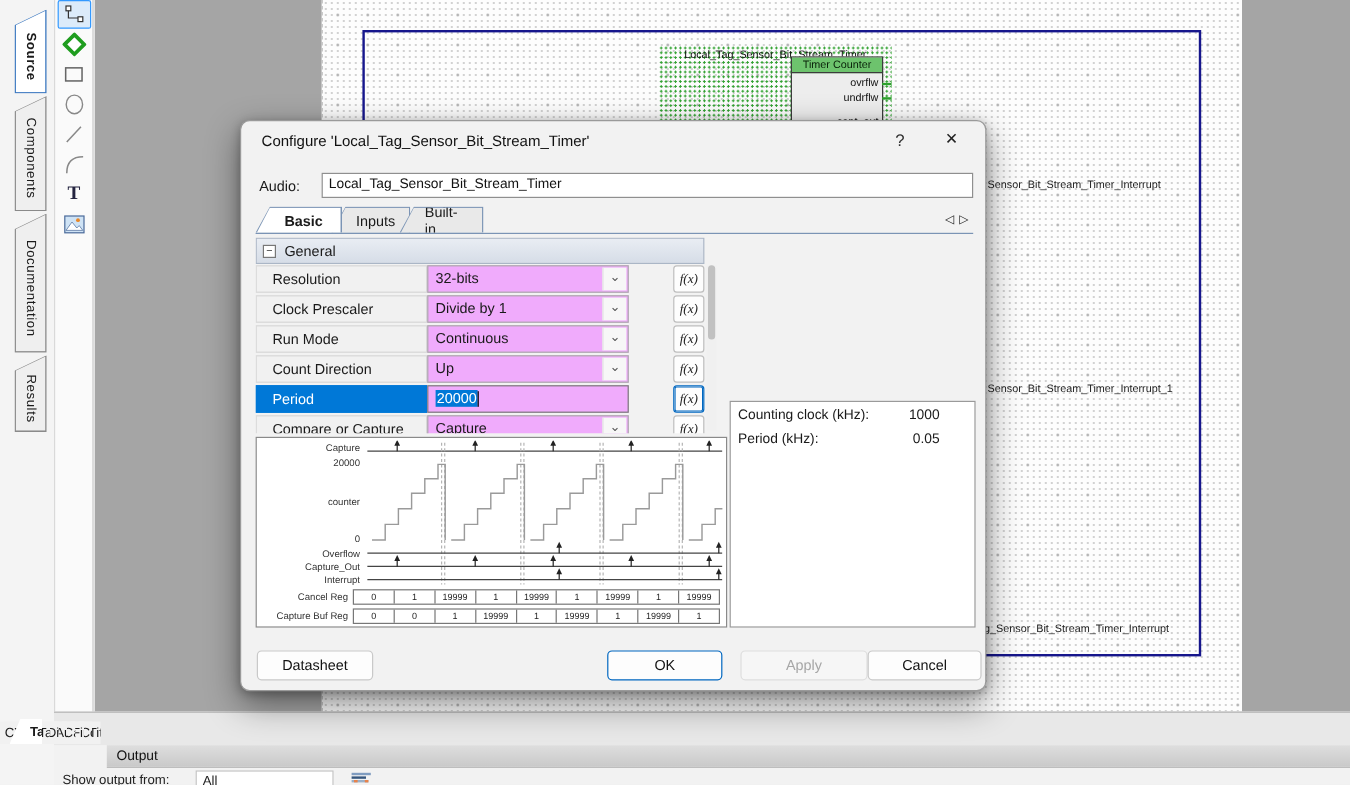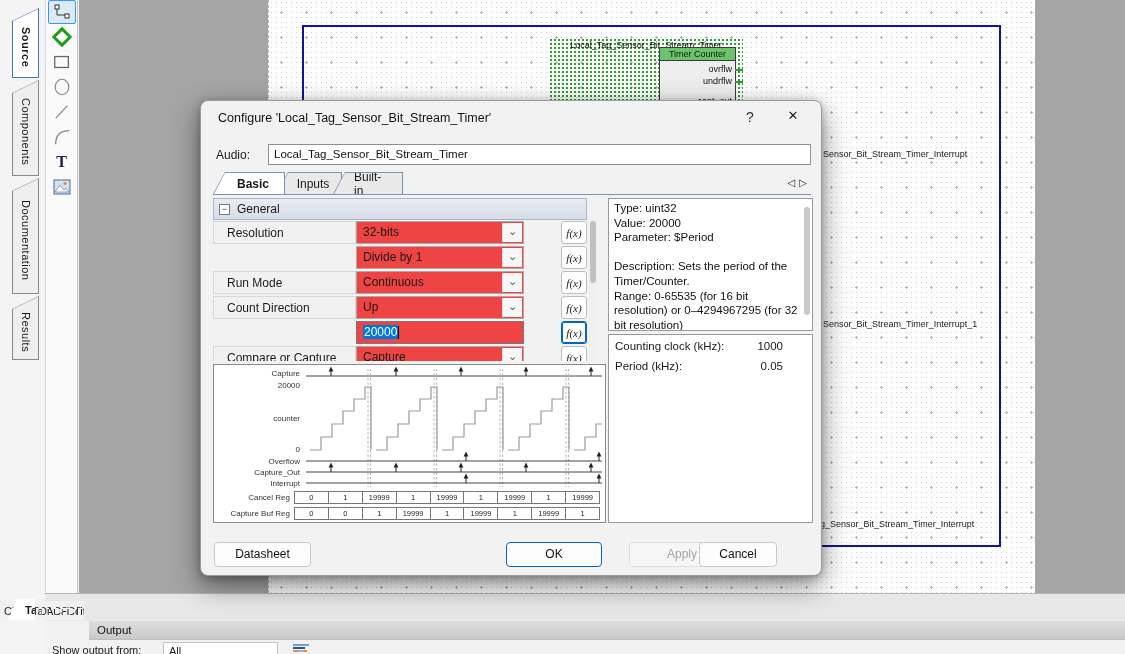--- a/index.html
+++ b/index.html
@@ -77,21 +77,21 @@
 
   
   #pgrid { left:12px; top:97px; width:385px; height:163px; overflow:hidden; }
   #phead { height:22px; background:linear-gradient(#e9edf3,#d6dde7); border:1px solid #aab6c6;
     display:flex; align-items:center; width:374px; }
   #expander { width:11px; height:11px; border:1px solid #777; background:#fff; font-size:9px;
     line-height:9px; text-align:center; margin:0 7px 0 5px; color:#333; cursor:pointer; }
   .prow { position:relative; height:25px; width:374px; margin-top:0; }
   .plabel { position:absolute; left:0; top:1px; width:143px; height:23px; background:#f1f1f1;
     border:1px solid #d8d8d8; padding:4px 0 0 13px; font-size:12px; }
-  .pvalue { position:absolute; left:143px; top:1px; width:168px; height:23px; background:#ef4444;
+  .pvalue { position:absolute; left:143px; top:1px; width:168px; height:23px; background:#f0abfc;
     border:1px solid #ababab; padding:3px 0 0 6px; font-size:12px; cursor:pointer; }
   .chev { position:absolute; right:1px; top:1px; width:20px; height:19px; background:#f7f7f7;
     color:#555; text-align:center; font-size:11px; line-height:17px; border-left:1px solid #e3e3e3; }
   .fx { position:absolute; left:348px; top:1px; width:26px; height:23px; background:#fdfdfd;
     border:1px solid #bdbdbd; border-radius:3px; font-family:"Liberation Serif", serif;
     font-style:italic; font-size:11px; color:#222; cursor:pointer; }
   .prow.selected .plabel { background:#0078d7; border-color:#0078d7; color:#fff; }
   .prow.selected .pvalue { border-color:#7a7a7a; }
   .sel { background:#0078d7; color:#fff; padding:0 1px; }
   .caret { display:inline-block; width:1px; height:13px; background:#000; vertical-align:middle; }
@@ -118,22 +118,22 @@
   #clock-box { left:407px; top:233px; width:205px; height:189px; background:#fff;
     border:1px solid #9a9a9a; }
   .clk-label { position:absolute; left:6px; font-size:11.5px; }
   .clk-value { position:absolute; left:130px; width:44px; text-align:right; font-size:11.5px; }
 
   
   .btn { position:absolute; top:441px; height:25px; background:#fdfdfd; border:1px solid #c9c9c9;
     border-radius:4px; font-size:12px; text-align:center; line-height:23px; cursor:pointer; color:#111; }
   #btn-datasheet { left:13px; width:97px; }
   #btn-ok { left:305px; width:96px; border:1px solid #0067c0; }
-  #btn-apply { left:416px; width:106px; color:#a6a6a6; background:#f6f6f6; border-color:#dedede;margin-left:12px; }
-  #btn-cancel { left:498px; width:78px; }
+  #btn-apply { left:416px; width:106px; color:#a6a6a6; background:#f6f6f6; border-color:#dedede; }
+  #btn-cancel { left:522px; width:95px; }
 
   
   #doc-bar { left:45px; top:593px; width:1080px; height:28px; background:#e8e8e8;
     border-top:1px solid #b5b5b5; display:flex; align-items:flex-end; padding-left:18px; }
   .btab { position:relative; height:21px; margin-left:-7px; cursor:pointer; }
   .btab .b-out { position:absolute; inset:0; background:#6e6e6e;
     clip-path:polygon(10px 0,100% 0,100% 100%,0 100%); }
   .btab .b-in { position:absolute; inset:1px 1px 1px 1px; background:#f1f1f1;
     clip-path:polygon(9px 0,100% 0,100% 100%,0 100%);
     display:flex; align-items:center; padding:0 10px 0 17px; font-size:11px; white-space:nowrap; }
@@ -274,34 +274,36 @@
     <div id="phead">
       <span id="expander">−</span>
       <span>General</span>
     </div>
     <div class="prow">
       <div class="plabel">Resolution</div>
       <div class="pvalue"><span>32-bits</span><span class="chev">⌄</span></div>
       <button class="fx">f(x)</button>
     </div>
     <div class="prow">
+      <div class="plabel">Clock Prescaler</div>
       <div class="pvalue"><span>Divide by 1</span><span class="chev">⌄</span></div>
       <button class="fx">f(x)</button>
     </div>
     <div class="prow">
       <div class="plabel">Run Mode</div>
       <div class="pvalue"><span>Continuous</span><span class="chev">⌄</span></div>
       <button class="fx">f(x)</button>
     </div>
     <div class="prow">
       <div class="plabel">Count Direction</div>
       <div class="pvalue"><span>Up</span><span class="chev">⌄</span></div>
       <button class="fx">f(x)</button>
     </div>
     <div class="prow selected">
+      <div class="plabel">Period</div>
       <div class="pvalue"><span class="sel">20000</span><span class="caret"></span></div>
       <button class="fx focused">f(x)</button>
     </div>
     <div class="prow">
       <div class="plabel">Compare or Capture</div>
       <div class="pvalue"><span>Capture</span><span class="chev">⌄</span></div>
       <button class="fx">f(x)</button>
     </div>
     <div id="grid-scroll">
         <div id="grid-thumb"></div>
@@ -377,32 +379,20 @@
       <div class="reg-cell">1</div>
       <div class="reg-cell">19999</div>
       <div class="reg-cell">1</div>
       <div class="reg-cell">19999</div>
       <div class="reg-cell">1</div>
       <div class="reg-cell">19999</div>
       <div class="reg-cell">1</div>
     </div>
   </div>
 
-  <div id="info-box" class="abs">
-    <div id="info-text">Type: uint32
-Value: 20000
-Parameter: $Period
-
-Description: Sets the period of the
-Timer/Counter.
-Range: 0-65535 (for 16 bit
-resolution) or 0–4294967295 (for 32
-bit resolution)</div>
-    <div id="info-scroll"></div>
-  </div>
   <div id="clock-box" class="abs">
     <div class="clk-label" style="top:5px">Counting clock (kHz):</div>
     <div class="clk-value" style="top:5px">1000</div>
     <div class="clk-label" style="top:25px">Period (kHz):</div>
     <div class="clk-value" style="top:25px">0.05</div>
   </div>
 
   <div class="btn" id="btn-datasheet">Datasheet</div>
   <div class="btn" id="btn-ok">OK</div>
   <div class="btn" id="btn-apply">Apply</div>

